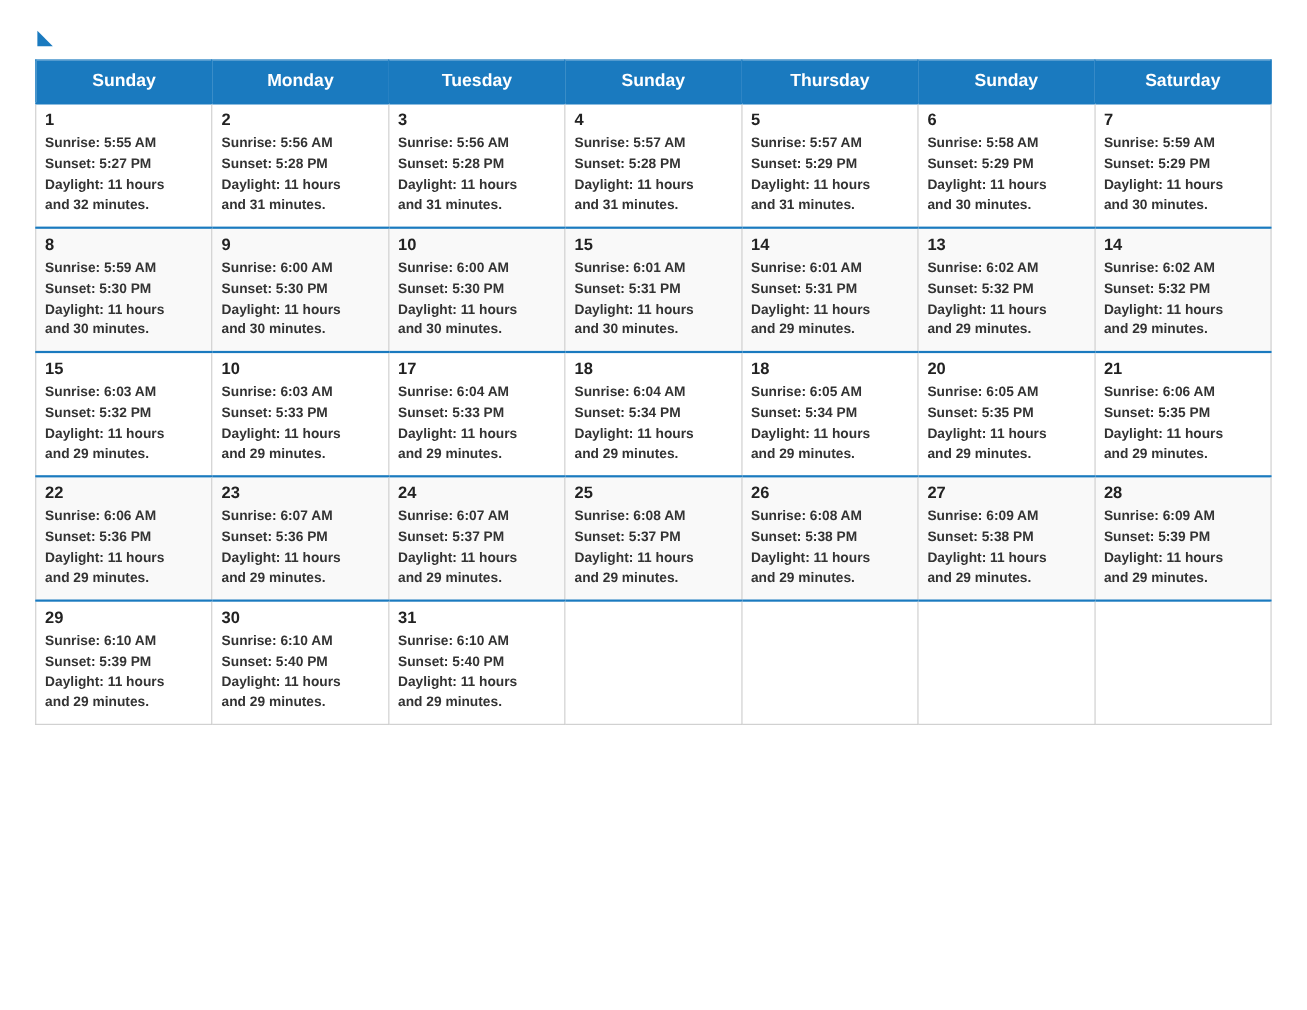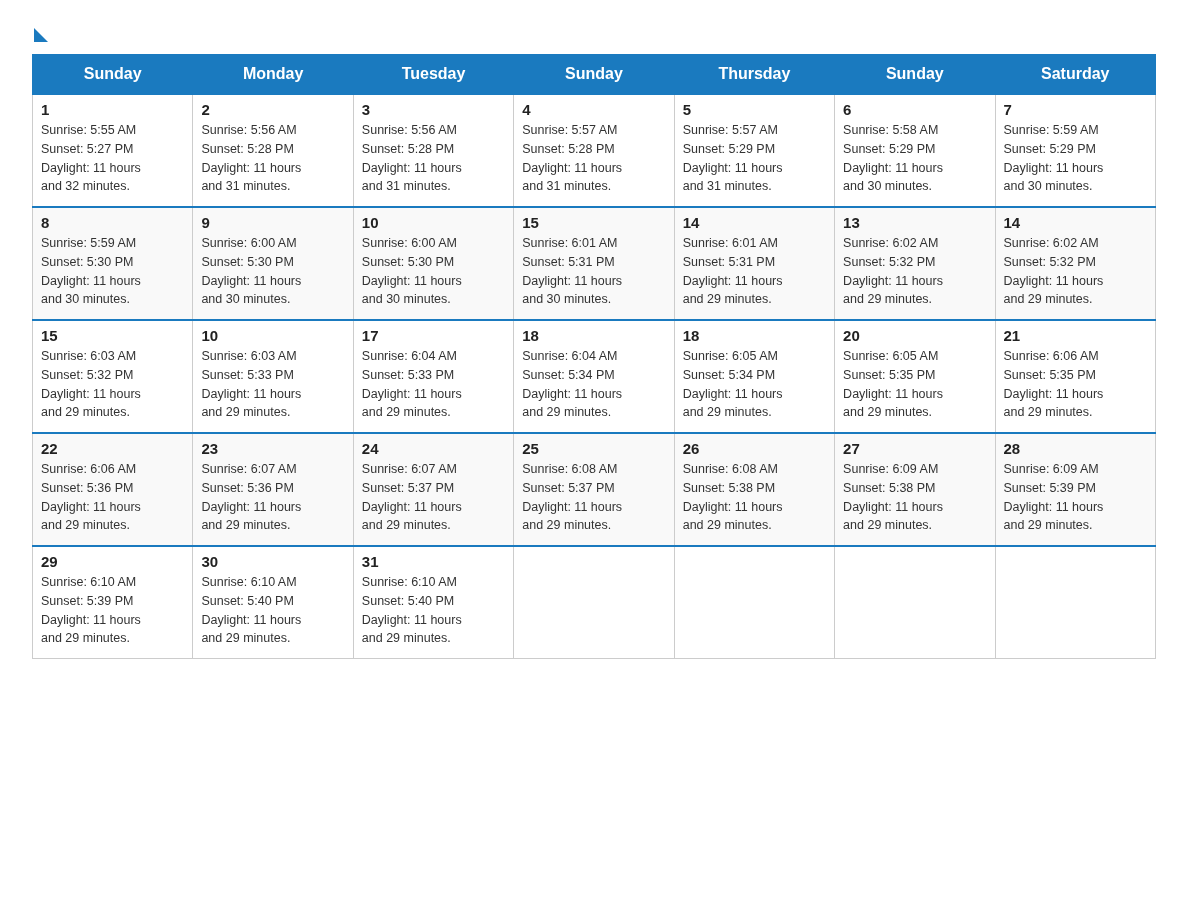--- a/index.html
+++ b/index.html
@@ -88,20 +88,21 @@
       font-size: 15px;
       font-weight: bold;
       color: #222;
       display: block;
       margin-bottom: 3px;
     }
     tbody tr td .sun-info {
       color: #333;
       line-height: 1.5;
       font-size: 12.5px;
+      font-weight: bold;
     }
     tbody tr:nth-child(even) td {
       background: #f9f9f9;
     }
     tbody tr td.empty {
       background: #fff;
     }
     .top-border-row td {
       border-top: 2px solid #1a7abf !important;
     }

